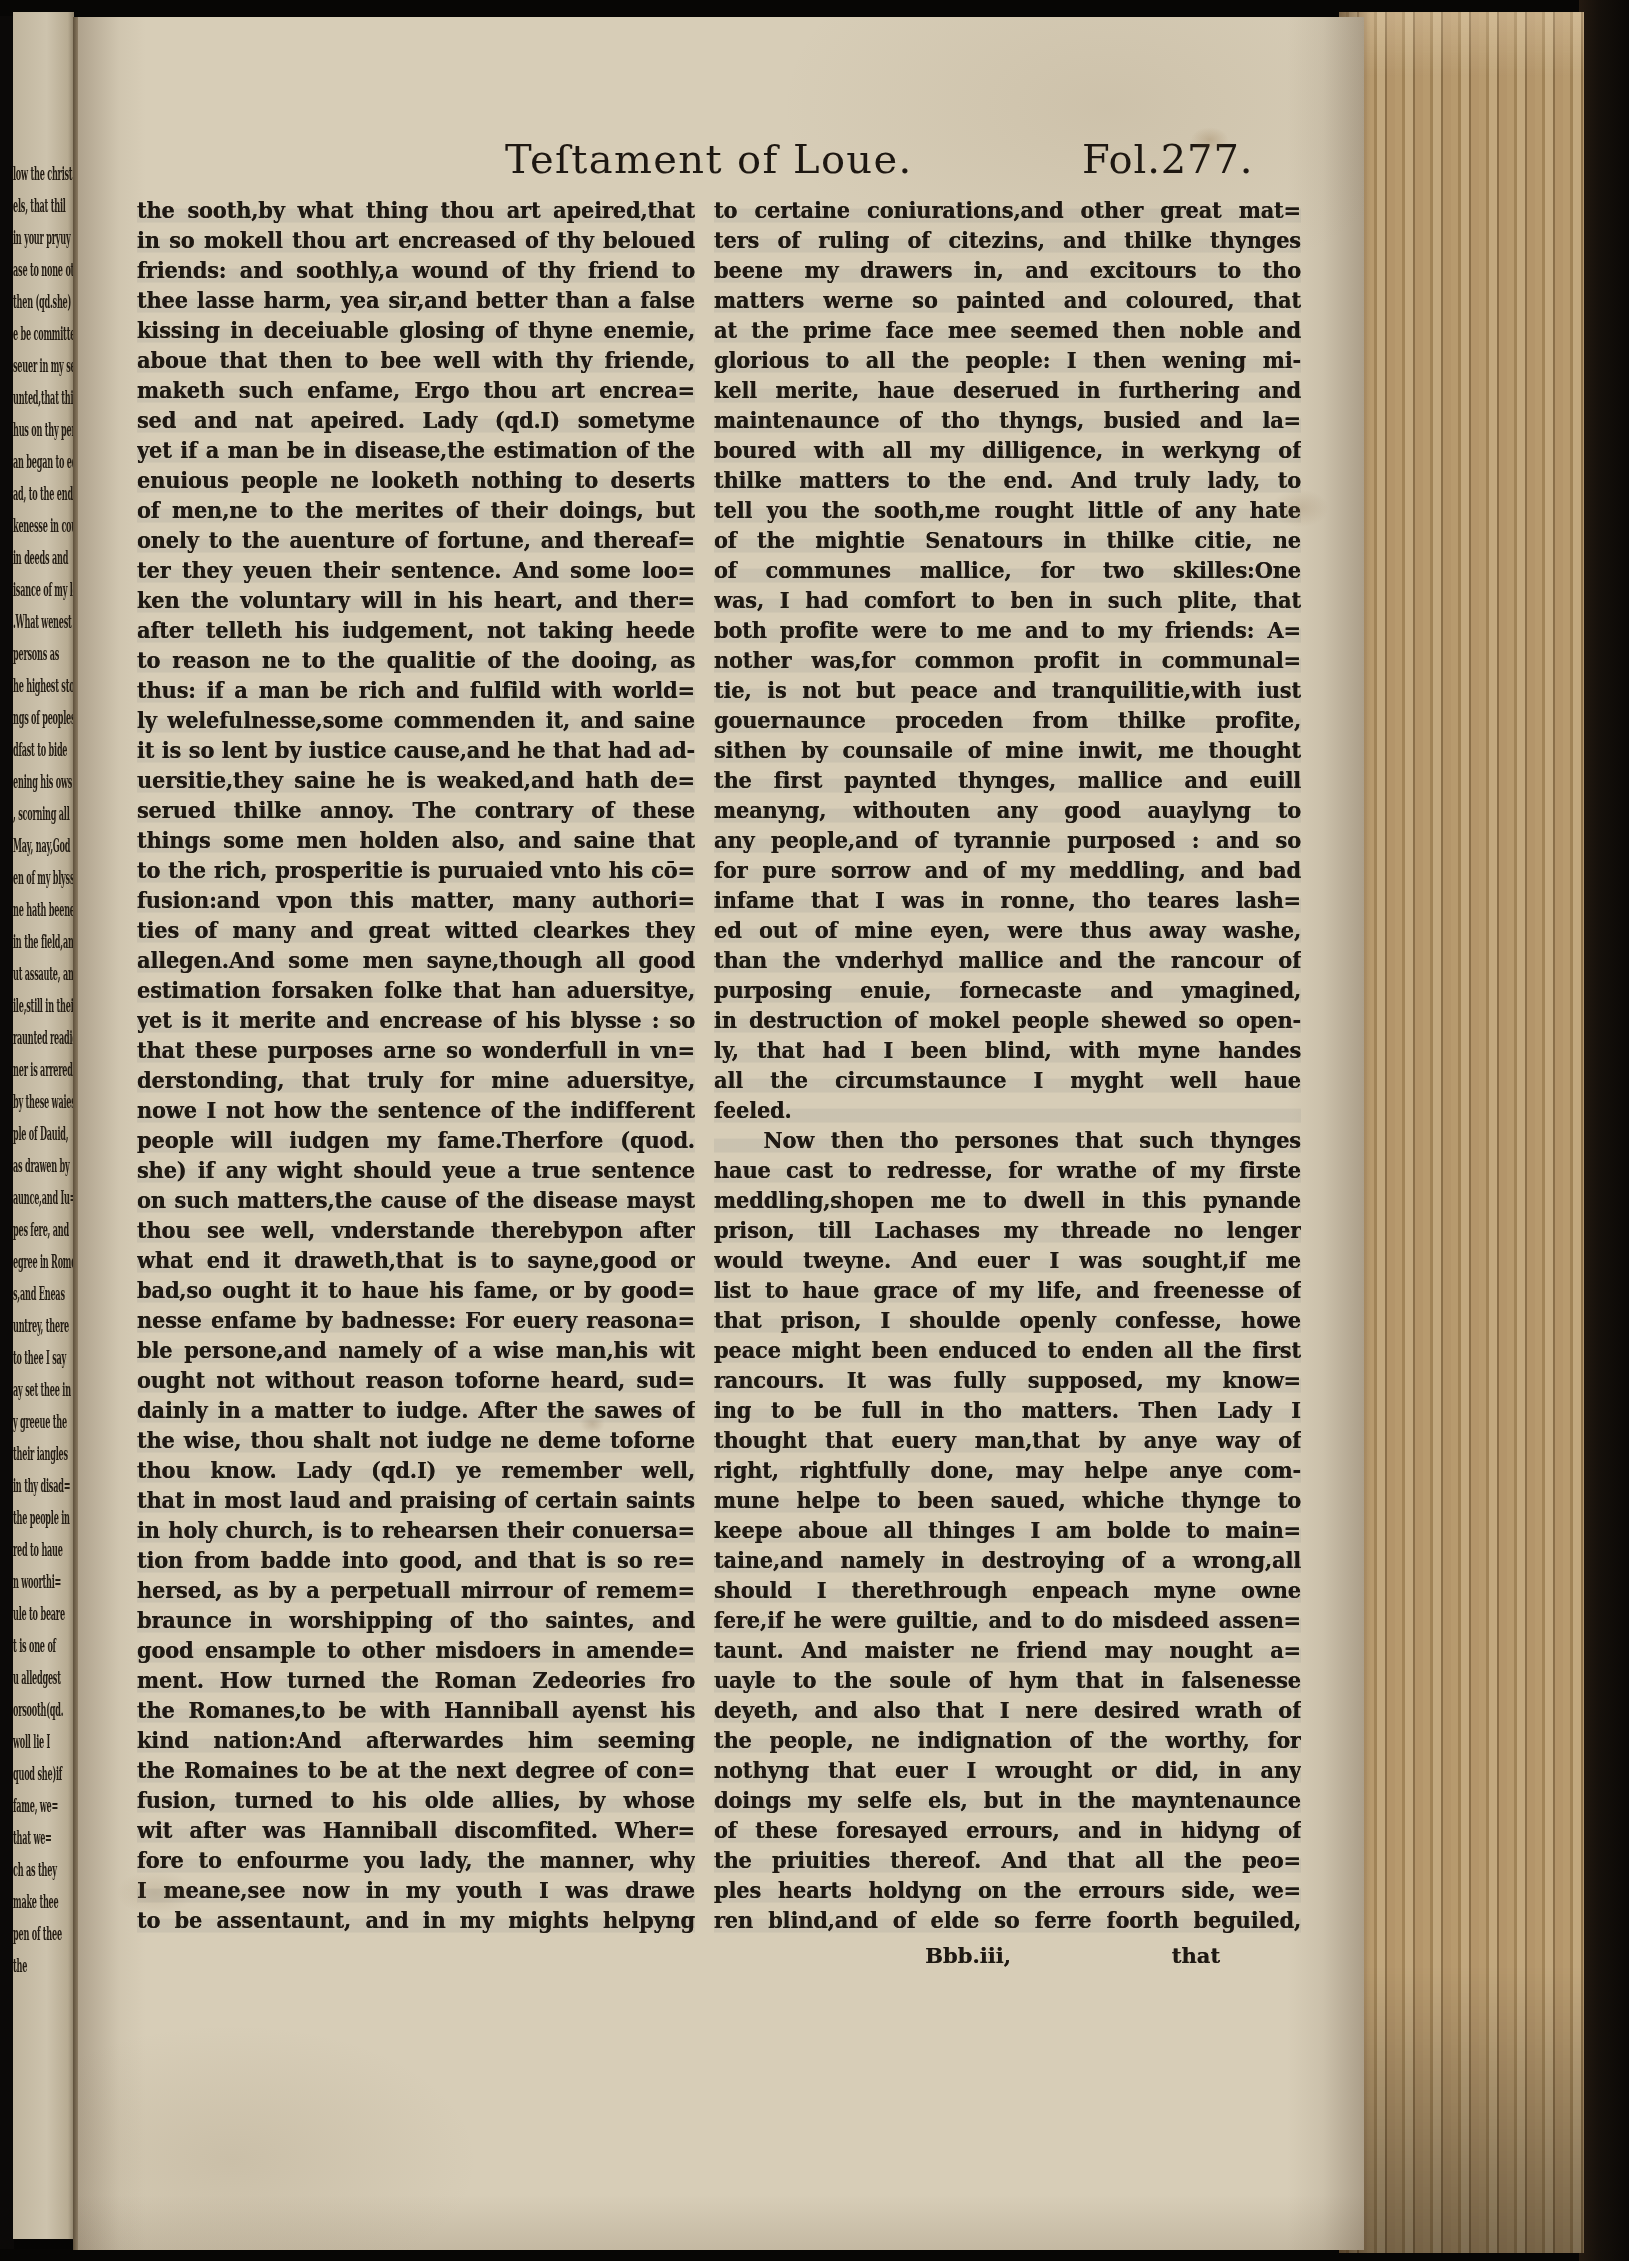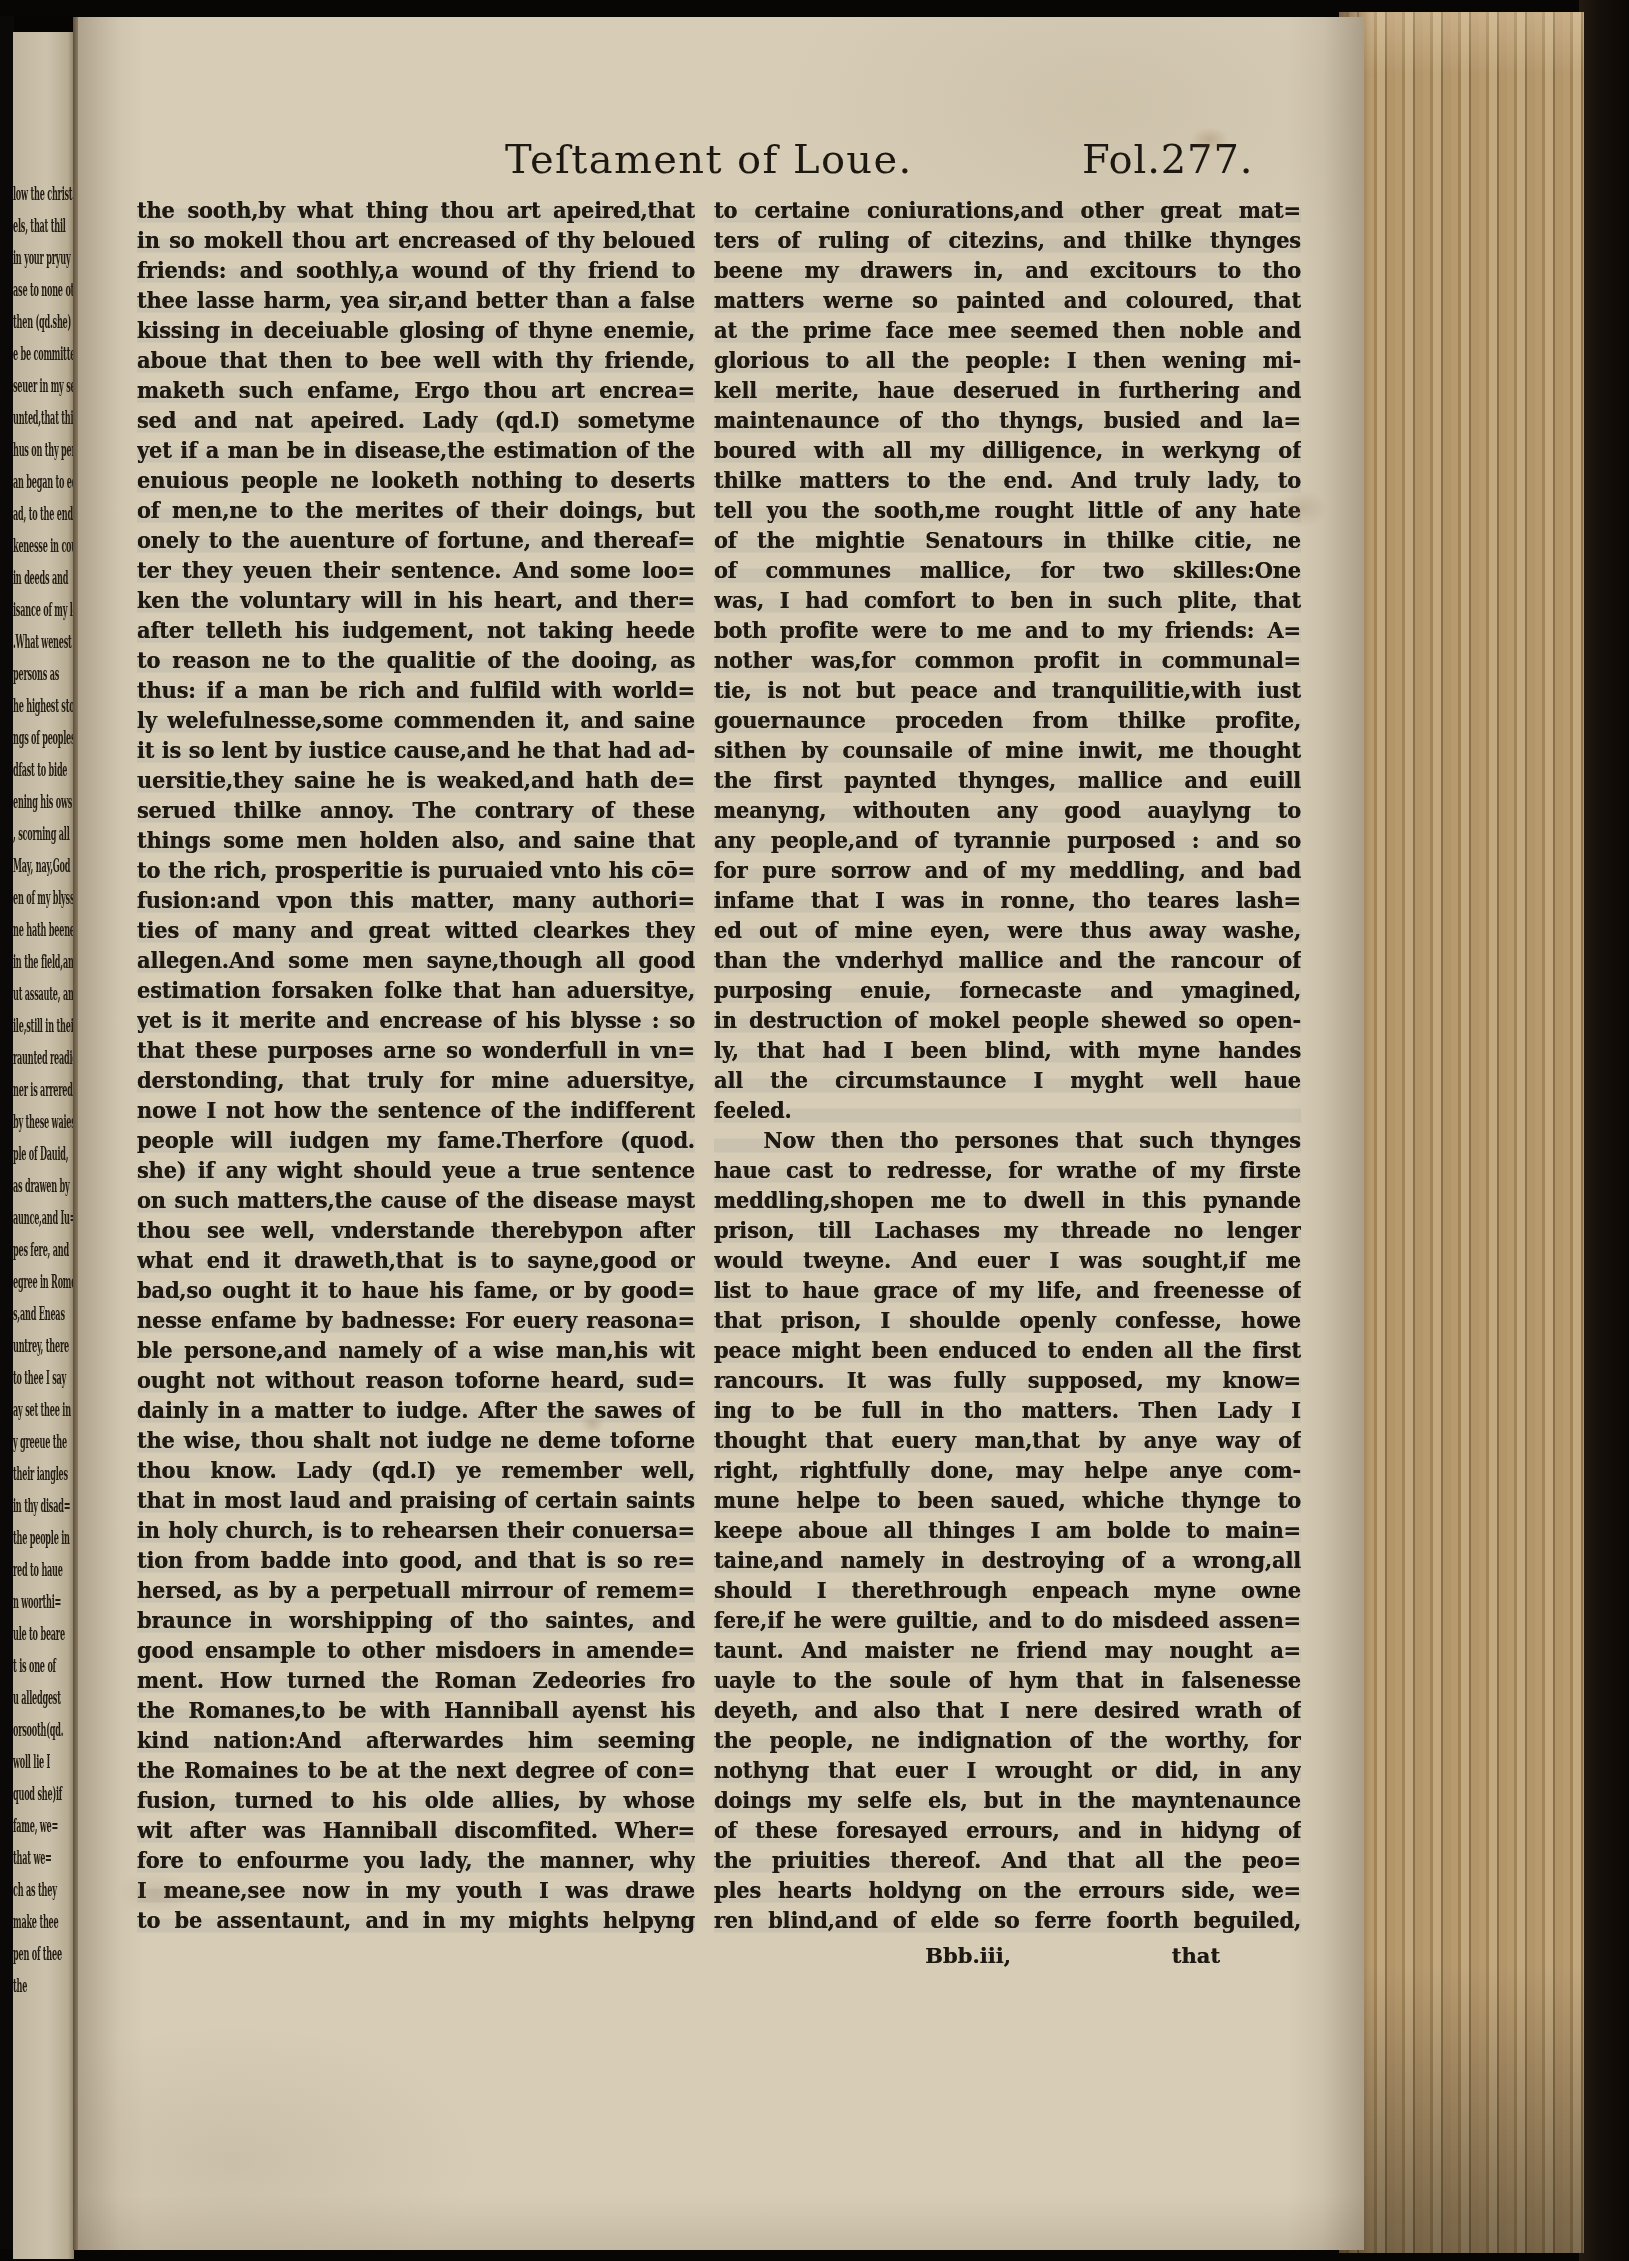--- a/index.html
+++ b/index.html
@@ -24,21 +24,21 @@
   .fore-edge::after{
     content:"";position:absolute;left:0;top:0;bottom:0;width:32px;
     background:linear-gradient(90deg,rgba(60,40,20,.55),rgba(60,40,20,0));
   }
   .edge-top{position:absolute;top:0;left:0;right:0;height:15.5px;background:#070605;}
   .edge-bottom{position:absolute;bottom:0;left:0;right:0;height:11.8px;background:#070605;}
   .edge-left{position:absolute;top:0;bottom:0;left:0;width:13.6px;background:#0b0908;}
 
   
   .facing-strip{
-    position:absolute;left:12.7px;top:32px;width:61px;height:2227px;
+    position:absolute;left:12.7px;top:12px;width:61px;height:2227px;
     background:linear-gradient(90deg,#bfb49d 0%,#cdc3ad 55%,#b7ab92 90%,#8d8069 100%);
     overflow:hidden;
   }
   .facing-strip .pad{padding-top:146px;}
   .frag{
     height:32px;line-height:32px;white-space:nowrap;overflow:visible;
     font-weight:700;font-size:17.7px;color:#241d14;
     transform:scaleX(.46);transform-origin:0 0;width:145px;
     letter-spacing:-0.5px;
   }

